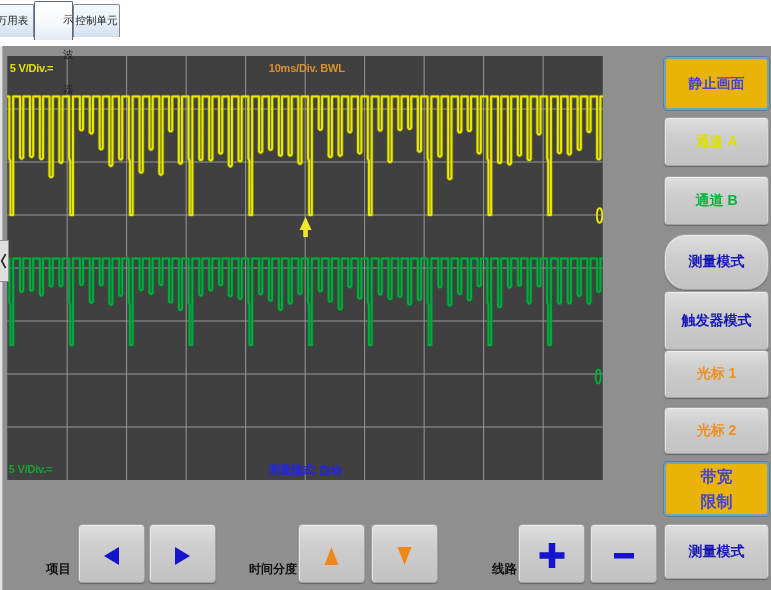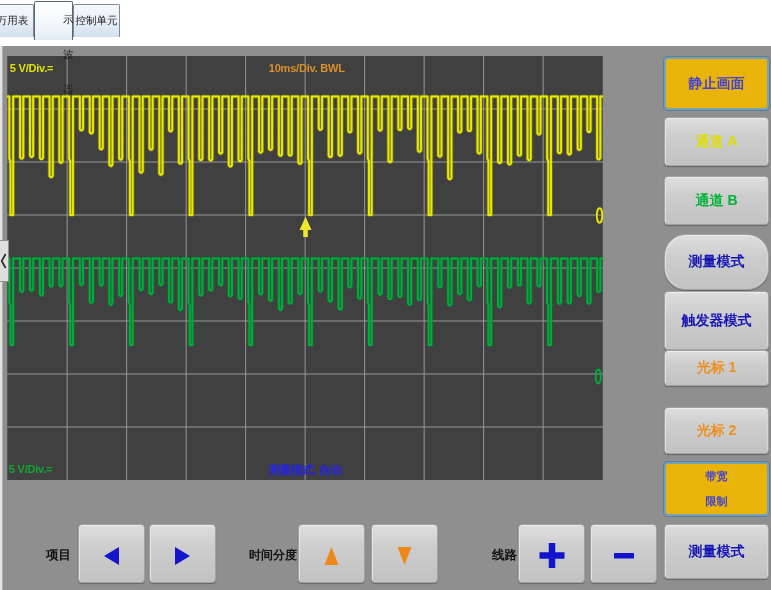--- a/index.html
+++ b/index.html
@@ -23,21 +23,21 @@
        background:linear-gradient(180deg,#dedede 0%,#cdcdcd 40%,#c2c2c2 100%);
        border:1px solid #a2a2a2;
        box-shadow:inset 0 1px 0 #eeeeee, inset 1px 0 0 #e4e4e4, inset -1px 0 0 #d6d6d6, 0 1px 1px rgba(40,40,40,.4);}
   .rbtn.press{background:#eab308;border:2px solid #74a2ba;
        box-shadow:0 0 0 1px #5a7e92;}
   .bbtn{position:absolute;top:524px;width:67px;height:59px;box-sizing:border-box;
        border-radius:4px;display:flex;align-items:center;justify-content:center;
        background:linear-gradient(180deg,#dedede 0%,#cdcdcd 40%,#c2c2c2 100%);
        border:1px solid #a2a2a2;
        box-shadow:inset 0 1px 0 #eeeeee, inset 1px 0 0 #e4e4e4, 0 1px 1px rgba(40,40,40,.4);}
-  .blab{position:absolute;font-weight:bold;font-size:12.5px;color:#111;top:547px;}
+  .blab{position:absolute;font-weight:bold;font-size:12.5px;color:#111;top:561px;}
 </style></head>
 <body>
 <div class="abs" id="tabbar">
   <div class="tab" style="left:-9px;width:43px;">万用表</div>
   <div class="tab sel" style="left:34px;width:39px;padding-left:28px;">示波器</div>
   <div class="tab" style="left:73px;width:47px;">控制单元</div>
 </div>
 <div class="abs" id="panel"></div>
 <div class="abs" id="lstrip"></div>
 
@@ -63,23 +63,23 @@
   <svg width="7" height="40" viewBox="0 0 7 40">
       <path d="M5.6,13 L1.7,20 L5.6,27" stroke="#2a2a2a" stroke-width="1.7" fill="none"></path>
     </svg>
 </div>
 
 <div class="rbtn press" style="top:57px;height:53px;color:#4343d6;">静止画面</div>
 <div class="rbtn" style="top:117px;height:49px;color:#dede00;">通道 A</div>
 <div class="rbtn" style="top:176px;height:49px;color:#00b438;">通道 B</div>
 <div class="rbtn" style="top:234px;height:56px;color:#1616b4;border-radius:22px;">测量模式</div>
 <div class="rbtn" style="top:291px;height:59px;color:#1616b4;">触发器模式</div>
-<div class="rbtn" style="top:350px;height:36px;color:#ed9020;">光标 1</div>
+<div class="rbtn" style="top:350px;height:48px;color:#ed9020;">光标 1</div>
 <div class="rbtn" style="top:407px;height:47px;color:#ed9020;">光标 2</div>
-<div class="rbtn press" style="top:462px;height:54px;color:#4343d6;line-height:25px;text-align:center;font-size:11px;">带宽<br>限制</div>
+<div class="rbtn press" style="top:462px;height:54px;color:#4343d6;line-height:25px;text-align:center;font-size:16px;">带宽<br>限制</div>
 <div class="rbtn" style="top:524px;height:55px;color:#1616b4;">测量模式</div>
 
 <div class="blab" style="left:46px;">项目</div>
 <div class="bbtn" style="left:78px;">
     <svg width="17" height="20" style="margin-top:5px">
       <polygon points="16,1 16,19 1,10" fill="#1414cc"></polygon>
     </svg>
   </div>
 <div class="bbtn" style="left:149px;">
     <svg width="17" height="20" style="margin-top:5px">

